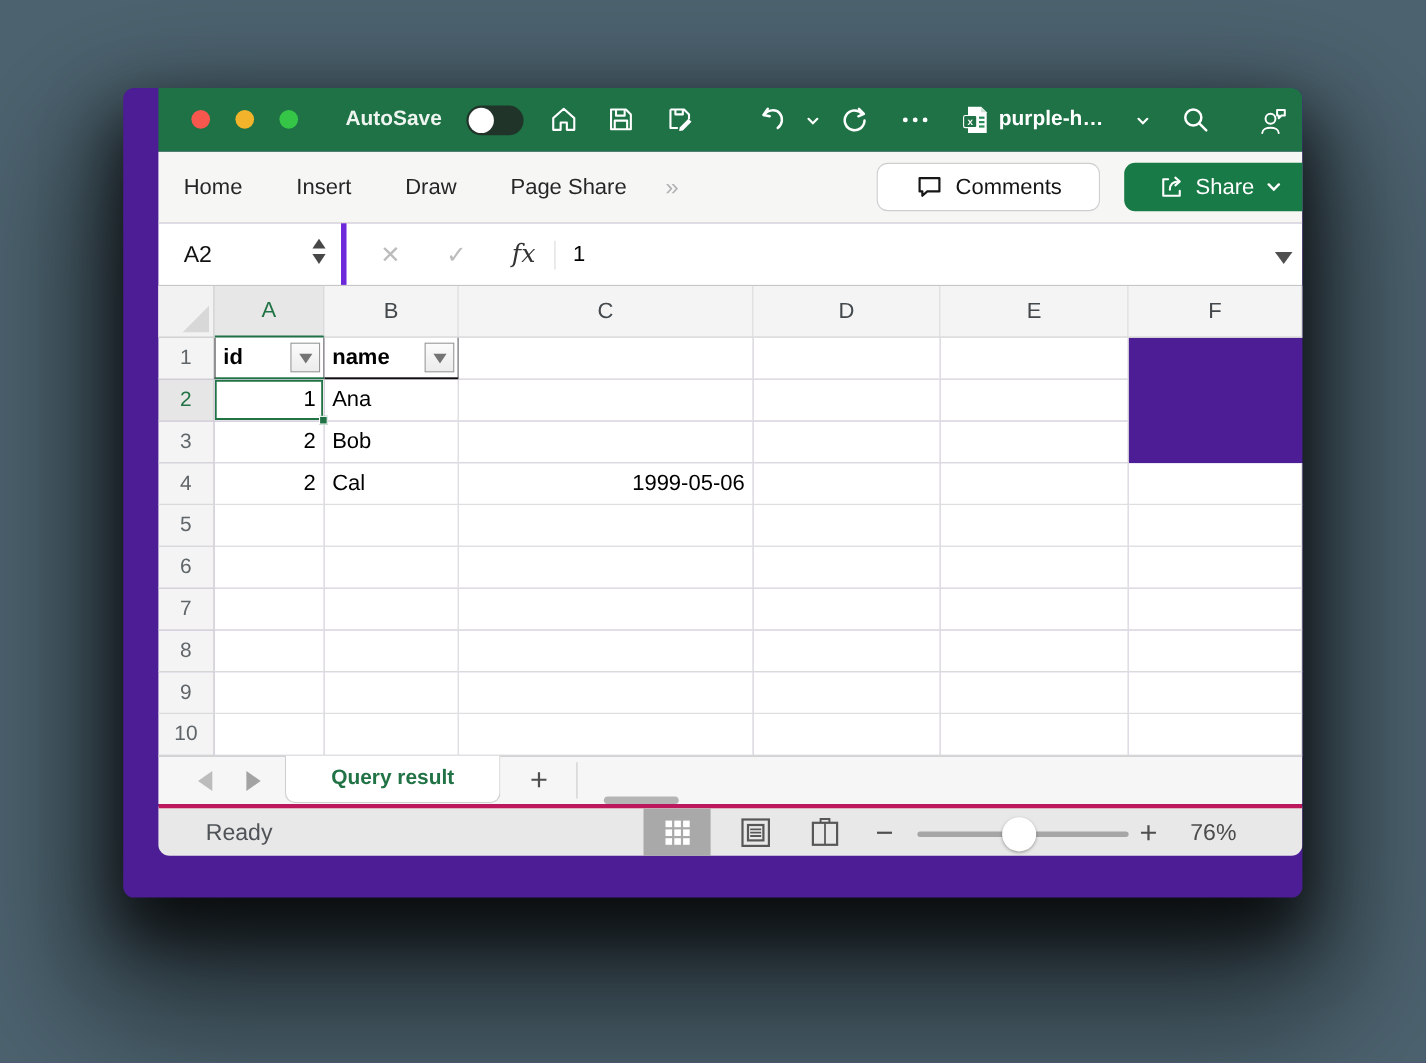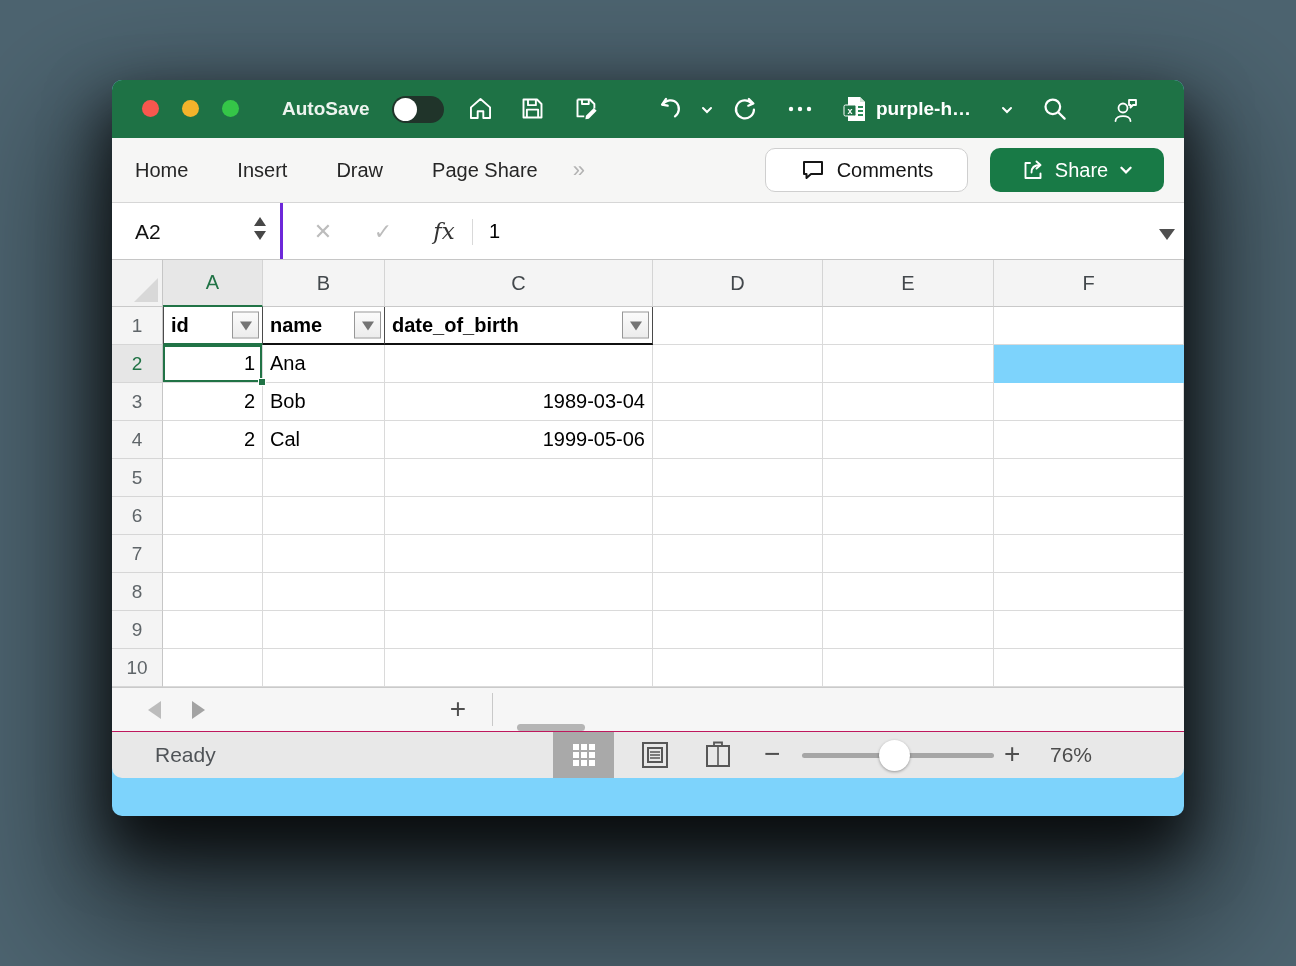--- a/index.html
+++ b/index.html
@@ -1,21 +1,21 @@
 <!DOCTYPE html>
 <html style="--green: #1e7245; --sel: #217346; --share: #187a46; --tl-close: #f8574e; --tl-min: #f3b32b; --tl-zoom: #35c648;"><head>
 <meta charset="utf-8">
 <style>
   html,body{margin:0;padding:0;background:#4d6470;}
   *{box-sizing:border-box;}
   .stage{position:relative;width:1296px;height:966px;background:#4d6470;overflow:hidden;
          font-family:"Liberation Sans","DejaVu Sans",sans-serif;}
   .window{position:absolute;left:112px;top:80px;width:1072px;height:736px;border-radius:10px;
-          overflow:hidden;background:#7dd3fc;
-          box-shadow:0 30px 60px 5px rgba(0,0,0,.75),0 70px 130px 35px rgba(0,0,0,.55);}
+          overflow:hidden;background:#4c1d95;
+          box-shadow:0 30px 60px 5px rgba(0,0,0,.75),0 70px 130px 35px rgba(0,0,0,.55);padding-left:32px;}
 
   
   .titlebar{position:relative;height:58px;background:var(--green,#1e7245);}
   .tl{position:absolute;top:20px;width:17px;height:17px;border-radius:50%;}
   .tl.c{left:30px;background:var(--tl-close,#f8574e);}
   .tl.m{left:70px;background:var(--tl-min,#f3b32b);}
   .tl.z{left:110px;background:var(--tl-zoom,#35c648);}
   .autosave{position:absolute;left:170px;top:0;height:58px;line-height:58px;color:#eef4ef;
             font-size:19px;font-weight:700;}
   .toggle{position:absolute;left:280px;top:16px;width:52px;height:27px;border-radius:14px;
@@ -33,21 +33,21 @@
   .rtab{font-size:20px;color:#262626;margin-right:49px;font-weight:500;}
   .moretabs{font-size:22px;color:#b3b3b3;margin-left:-14px;letter-spacing:-2px;}
   .btn{position:absolute;top:10px;height:44px;display:flex;align-items:center;border-radius:10px;font-size:20px;}
   .btn-comments{left:653px;width:203px;background:#fff;border:1px solid #cfcfcf;color:#141414;
                 justify-content:center;gap:11px;}
   .btn-share{left:878px;width:174px;background:var(--share,#187a46);color:#fff;justify-content:center;gap:10px;}
   .btn svg{display:block;}
 
   
   .formulabar{position:relative;height:57px;background:#fff;border-bottom:1px solid #c6c6c6;}
-  .namebox{position:absolute;left:0;top:0;width:171px;height:100%;border-right:3px solid #6d28d9;}
+  .namebox{position:absolute;left:0;top:0;width:171px;height:100%;border-right:5px solid #6d28d9;}
   .nb-ref{position:absolute;left:23px;top:0;height:57px;line-height:57px;font-size:21px;color:#111;}
   .spinner{position:absolute;right:14px;top:14px;display:flex;flex-direction:column;gap:5px;align-items:center;}
   .spin-up{width:0;height:0;border-left:6px solid transparent;border-right:6px solid transparent;border-bottom:9px solid #474747;}
   .spin-dn{width:0;height:0;border-left:6px solid transparent;border-right:6px solid transparent;border-top:9px solid #474747;}
   .fbi{position:absolute;top:0;height:57px;line-height:57px;text-align:center;}
   .fb-cancel{left:198px;width:26px;color:#bcbcbc;font-size:22px;}
   .fb-enter{left:258px;width:26px;color:#bcbcbc;font-size:22px;}
   .fb-fx{left:316px;width:32px;color:#333;font-size:23px;font-style:italic;
          font-family:"DejaVu Serif","Liberation Serif",serif;}
   .fb-div{position:absolute;left:360px;top:16px;width:1px;height:26px;background:#d9d9d9;}
@@ -91,21 +91,21 @@
   .nav-next{left:80px;border-left:13px solid #a3a3a3;}
   .sheet-tab{position:absolute;left:115px;top:-1px;width:196px;height:43px;background:#fff;
              border:1px solid #cfcfcf;border-top:none;border-radius:0 0 9px 9px;display:flex;
              align-items:center;justify-content:center;color:var(--sel,#217346);font-weight:700;font-size:19px;}
   .add-sheet{position:absolute;left:331px;top:0;width:30px;height:43px;line-height:41px;text-align:center;
              color:#4f4f4f;font-size:28px;font-weight:500;}
   .tab-div{position:absolute;left:380px;top:5px;width:1px;height:33px;background:#c9c9c9;}
   .hthumb{position:absolute;left:405px;bottom:0;width:68px;height:7px;background:#b5b5b5;border-radius:3.5px;}
 
   
-  .statusbar{position:relative;height:47px;background:#e8e8e8;border-top:1px solid #be185d;border-radius:0 0 10px 10px;}
+  .statusbar{position:relative;height:47px;background:#e8e8e8;border-top:4px solid #be185d;border-radius:0 0 10px 10px;}
   .ready{position:absolute;left:43px;top:0;height:46px;line-height:46px;color:#4f5357;font-size:21px;}
   .viewbtn{position:absolute;top:0;height:100%;display:flex;align-items:center;justify-content:center;}
   .vb-normal{left:441px;width:61px;background:#a9a9a9;}
   .vb-layout{left:523px;width:40px;}
   .vb-break{left:586px;width:40px;}
   .zminus{position:absolute;left:652px;top:0;height:46px;line-height:44px;color:#4f4f4f;font-size:28px;}
   .ztrack{position:absolute;left:690px;top:21px;width:192px;height:5px;background:#a6a6a6;border-radius:2.5px;}
   .zthumb{position:absolute;left:767px;top:8px;width:31px;height:31px;border-radius:50%;background:#fff;
           box-shadow:0 1px 3px rgba(0,0,0,.35);}
   .zplus{position:absolute;left:892px;top:0;height:46px;line-height:44px;color:#4f4f4f;font-size:28px;}
@@ -264,26 +264,20 @@
               <span class="fbtn">
                 <i class="ftri"></i>
               </span>
             </div>
             <div class="cell colB th">
               <span class="cv">name</span>
               <span class="fbtn">
                 <i class="ftri"></i>
               </span>
             </div>
-            <div class="cell colC th">
-              <span class="cv">date_of_birth</span>
-              <span class="fbtn">
-                <i class="ftri"></i>
-              </span>
-            </div>
             <div class="cell colD"></div>
             <div class="cell colE"></div>
             <div class="cell colF"></div>
           </div>
           <div class="grow">
             <div class="rh act">2</div>
             <div class="cell colA num sel">
               <span class="cv">1</span>
               <i class="handle"></i>
             </div>
@@ -295,23 +289,20 @@
             <div class="cell colF"></div>
           </div>
           <div class="grow">
             <div class="rh">3</div>
             <div class="cell colA num">
               <span class="cv">2</span>
             </div>
             <div class="cell colB">
               <span class="cv">Bob</span>
             </div>
-            <div class="cell colC num">
-              <span class="cv">1989-03-04</span>
-            </div>
             <div class="cell colD"></div>
             <div class="cell colE"></div>
             <div class="cell colF"></div>
           </div>
           <div class="grow">
             <div class="rh">4</div>
             <div class="cell colA num">
               <span class="cv">2</span>
             </div>
             <div class="cell colB">
@@ -377,20 +368,23 @@
             <div class="cell colD"></div>
             <div class="cell colE"></div>
             <div class="cell colF"></div>
           </div>
         </div>
     </div>
 
     <div class="tabbar">
       <span class="nav-tri nav-prev"></span>
       <span class="nav-tri nav-next"></span>
+      <div class="sheet-tab">
+        <span>Query result</span>
+      </div>
       <span class="add-sheet">+</span>
       <span class="tab-div"></span>
       <span class="hthumb"></span>
     </div>
 
     <div class="statusbar">
       <span class="ready">Ready</span>
       <span class="viewbtn vb-normal">
         <svg width="24" height="24" viewBox="0 0 24 24" fill="#fff">
             <rect x="1" y="1" width="6" height="6"></rect>

